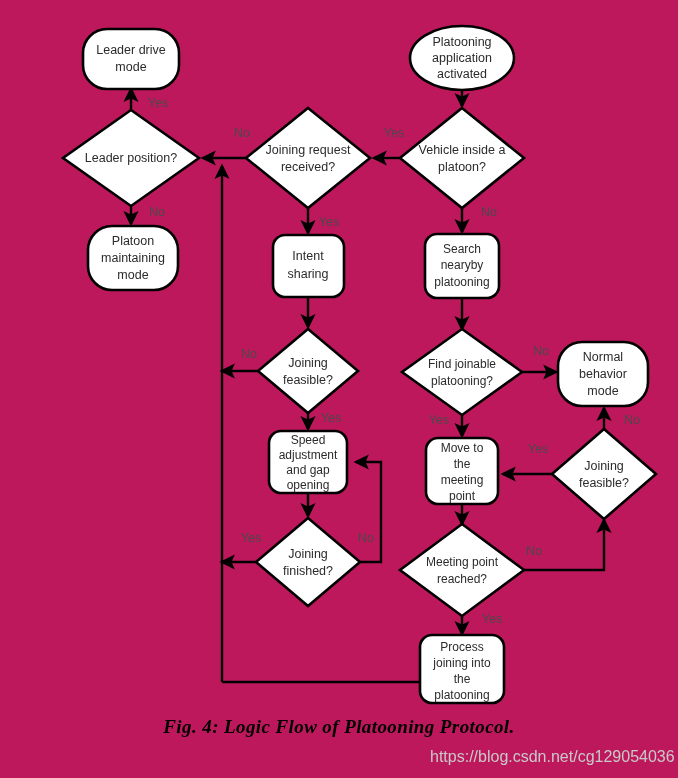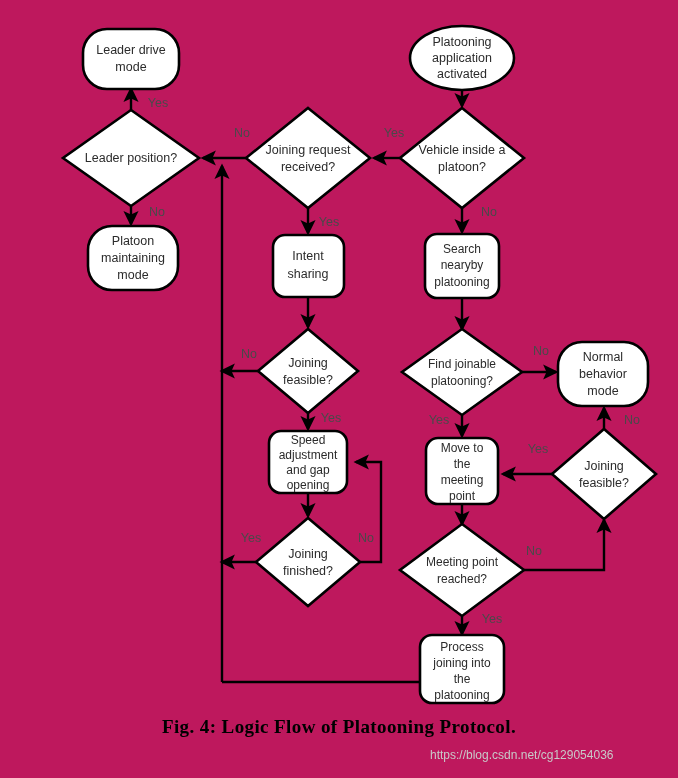--- a/index.html
+++ b/index.html
@@ -53,27 +53,28 @@
     position: absolute;
     left: 0;
     top: 716px;
     width: 678px;
     text-align: center;
     font-family: "Liberation Serif", serif;
     font-weight: bold;
     font-size: 19px;
     color: #000000;
     letter-spacing: 0.4px;
+    font-style: italic;
   }
   .watermark {
     position: absolute;
     left: 430px;
     top: 748px;
     font-family: "Liberation Sans", sans-serif;
-    font-size: 12px;
+    font-size: 16px;
     color: #c9c9c9;
     user-select: none;
   }
 </style>
 </head>
 <body>
 
 <div id="page">
 
   <svg id="flow" viewBox="0 0 678 778">

